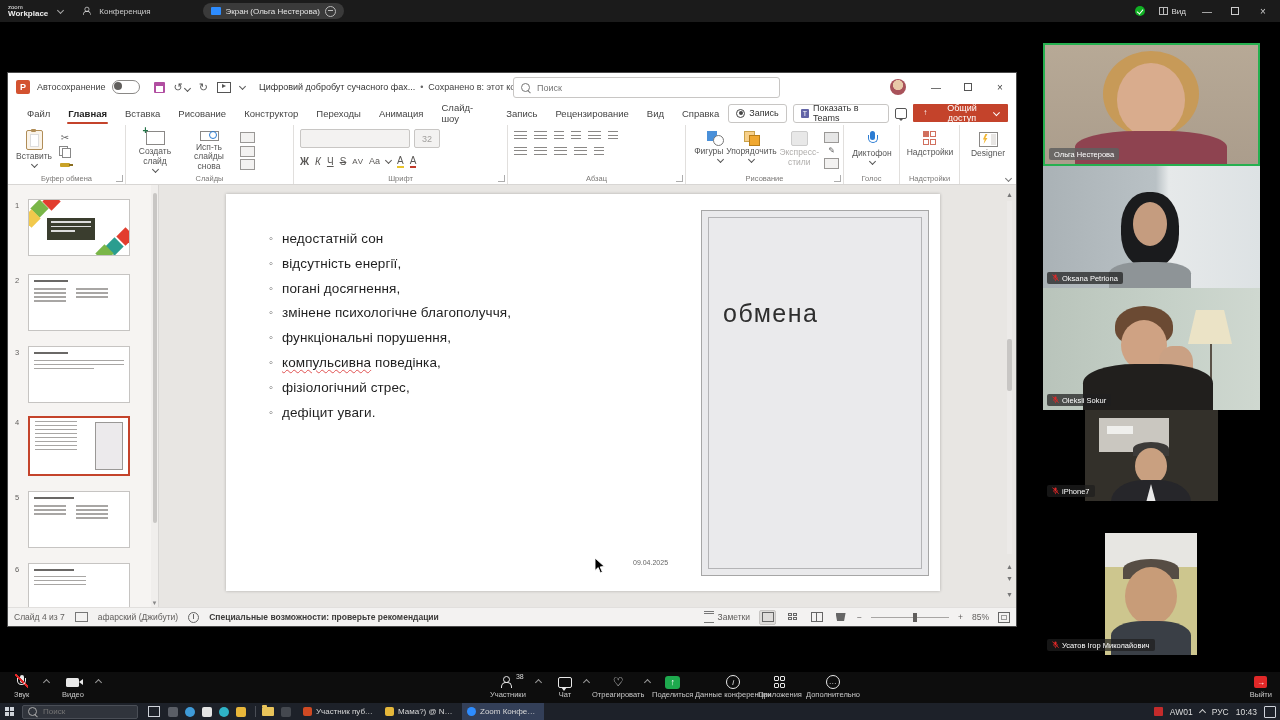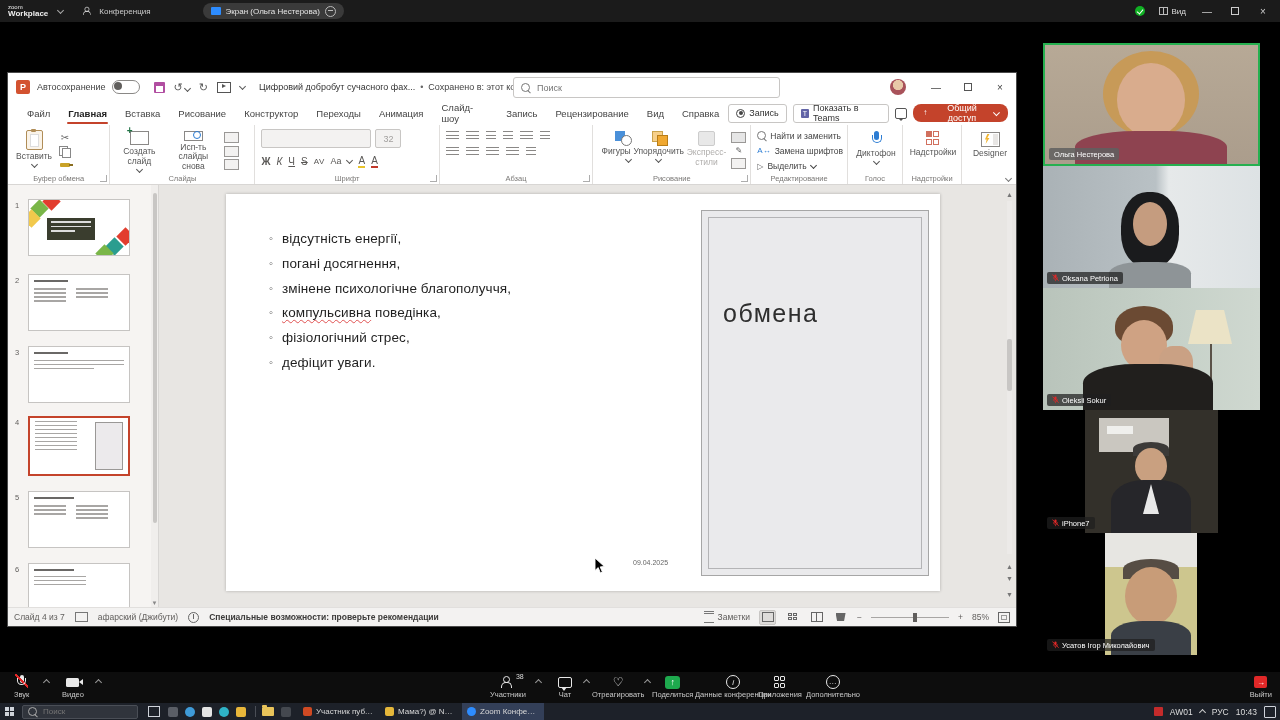--- a/index.html
+++ b/index.html
@@ -55,21 +55,21 @@
   .ptab{padding:0 9px;height:24px;display:flex;align-items:center;position:relative;}
   .ptab.active{font-weight:bold;color:#222;}
   .ptab.active::after{content:"";position:absolute;left:8px;right:8px;bottom:1px;height:2.5px;background:var(--accent,#c4432b);border-radius:2px;}
   .ptabs .actions{margin-left:auto;display:flex;align-items:center;gap:6px;margin-right:8px;}
   .pill-btn{border:1px solid #c8c6c4;border-radius:3px;height:17px;display:flex;align-items:center;gap:4px;padding:0 7px;font-size:9px;color:#333;background:#fff;}
   .rec-dot{width:7px;height:7px;border:1px solid #444;border-radius:50%;position:relative;}
   .rec-dot::after{content:"";position:absolute;inset:1.5px;background:#444;border-radius:50%;}
   .teams-ico{width:9px;height:9px;background:#6264a7;color:#fff;font-size:7px;display:flex;align-items:center;justify-content:center;border-radius:1px;}
   .bubble{width:11px;height:9px;border:1px solid #555;border-radius:2px;position:relative;}
   .bubble::after{content:"";position:absolute;left:2px;bottom:-3px;border-left:3px solid transparent;border-right:3px solid transparent;border-top:3px solid #555;}
-  .share-btn{background:var(--accent,#c4432b);color:#fff;border:none;border-radius:8px;height:18px;display:flex;align-items:center;gap:5px;padding:0 9px;font-size:9px;}
+  .share-btn{background:var(--accent,#c4432b);color:#fff;border:none;border-radius:1px;height:18px;display:flex;align-items:center;gap:5px;padding:0 9px;font-size:9px;}
   .share-arrow{width:8px;height:8px;position:relative;}
   .share-arrow::before{content:"↑";position:absolute;font-size:8px;left:1px;top:-1px;}
   
   .ribbon{height:59px;border-bottom:1px solid #d8d6d4;display:flex;font-size:8.5px;color:#555;}
   .rgroup{position:relative;border-right:1px solid #e1dfdd;height:100%;box-sizing:border-box;padding:4px 4px 12px 6px;display:flex;gap:5px;}
   .rgroup .glabel{position:absolute;bottom:1px;left:0;right:0;text-align:center;font-size:7.5px;color:#7a7876;}
   .dlg{position:absolute;right:2px;bottom:2px;width:6px;height:6px;border-left:1px solid #999;border-bottom:1px solid #999;transform:rotate(-90deg);opacity:.8;}
   .bigbtn{display:flex;flex-direction:column;align-items:center;justify-content:flex-start;gap:2px;width:40px;text-align:center;line-height:1.15;}
   .clip{width:15px;height:18px;border:1px solid #b08d57;background:#faf3e8;border-radius:2px;position:relative;margin-top:1px;}
   .clip::before{content:"";position:absolute;left:4px;top:-2px;width:5px;height:3px;background:#b08d57;border-radius:1px;}
@@ -432,36 +432,20 @@
       </div>
       <div class="smallcol">
         <span class="mini" style="background:#e6e6e6;"></span>
         <span style="font-size:8px;color:#666;">✎</span>
         <span class="mini"></span>
       </div>
       <span class="glabel">Рисование</span>
       <span class="dlg"></span>
     </div>
 
-    <div class="rgroup" style="width:102px;flex-direction:column;gap:4px;padding-top:5px;">
-      <div class="editrow">
-        <span class="mag"></span>
-        <span>Найти и заменить</span>
-      </div>
-      <div class="editrow">
-        <span style="font-size:8px;color:#2b7cd3;">А↔</span>
-        <span>Замена шрифтов</span>
-      </div>
-      <div class="editrow">
-        <span style="font-size:8px;color:#666;">▷</span>
-        <span>Выделить</span>
-        <span class="chev"></span>
-      </div>
-      <span class="glabel">Редактирование</span>
-    </div>
 
     <div class="rgroup" style="width:56px;">
       <div class="bigbtn" style="width:44px;">
         <span class="mic-blue"></span>
         <span>Диктофон</span>
         <span class="chev"></span>
       </div>
       <span class="glabel">Голос</span>
     </div>
 
@@ -546,23 +530,25 @@
       </div>
       <div class="panel-sb">
         <span class="pthumb"></span>
         <span class="arr" style="bottom:2px;">▼</span>
       </div>
     </div>
 
     <div class="canvas">
       <div class="slide">
         <div class="bullets">
+          <div class="b">недостатній сон</div>
           <div class="b">відсутність енергії,</div>
           <div class="b">погані досягнення,</div>
           <div class="b">змінене психологічне благополуччя,</div>
+          <div class="b">функціональні порушення,</div>
           <div class="b"><span class="squig">компульсивна</span><span> поведінка,</span></div>
           <div class="b">фізіологічний стрес,</div>
           <div class="b">дефіцит уваги.</div>
         </div>
         <div class="riskbox">
           <div class="inner"></div>
           <div class="txt">обмена</div>
         </div>
         <span class="slide-date">09.04.2025</span>
         <svg class="cursor" style="left:368px;top:364px;" width="11" height="16">
@@ -657,21 +643,21 @@
   <span class="nametag">
     <svg width="7" height="8" viewBox="0 0 10 11">
         <rect x="3.5" y="0.5" width="3" height="5.5" rx="1.5" fill="#e02828"></rect>
         <path d="M2 4.5a3 3 0 0 0 6 0" stroke="#e02828" fill="none"></path>
         <line x1="5" y1="8" x2="5" y2="10" stroke="#e02828"></line>
         <line x1="0.5" y1="0.5" x2="9.5" y2="9.5" stroke="#e02828" stroke-width="1.3"></line>
       </svg>
     <span>Oleksii Sokur</span>
   </span>
 </div>
-<div class="tile" style="top:410px;height:123px;">
+<div class="tile" style="top:410px;height:91px;">
   <div class="vid">
     <div class="v4s">
         <span class="shelf"></span>
         <span class="hair"></span>
         <span class="head face"></span>
         <span class="torso"></span>
         <span class="shirt"></span>
       </div>
   </div>
   <span class="nametag">

